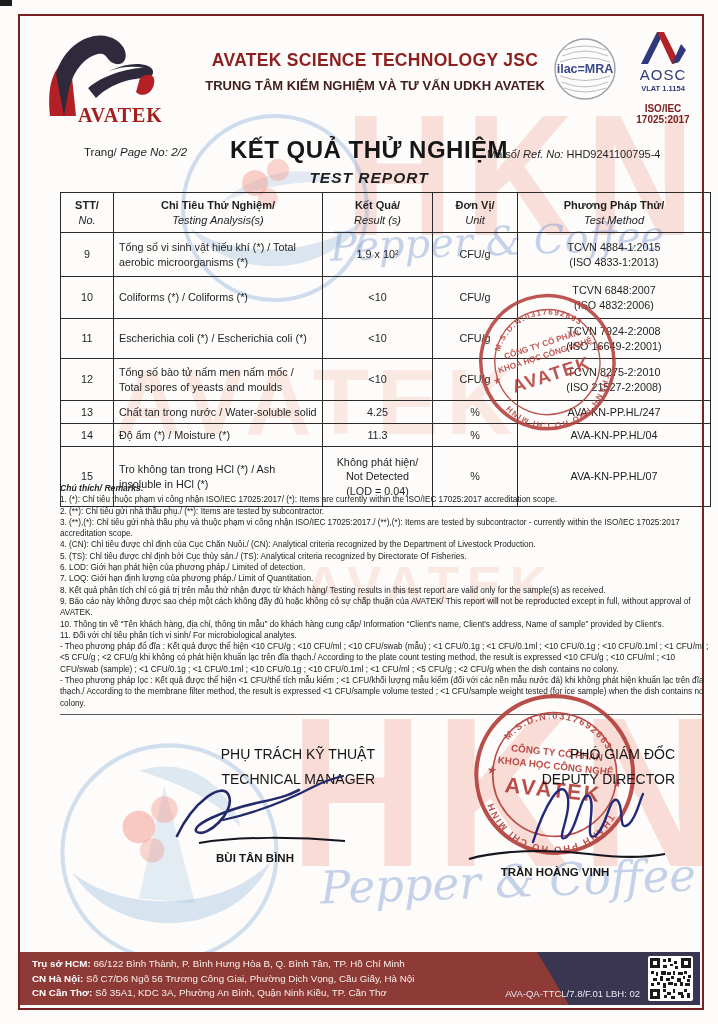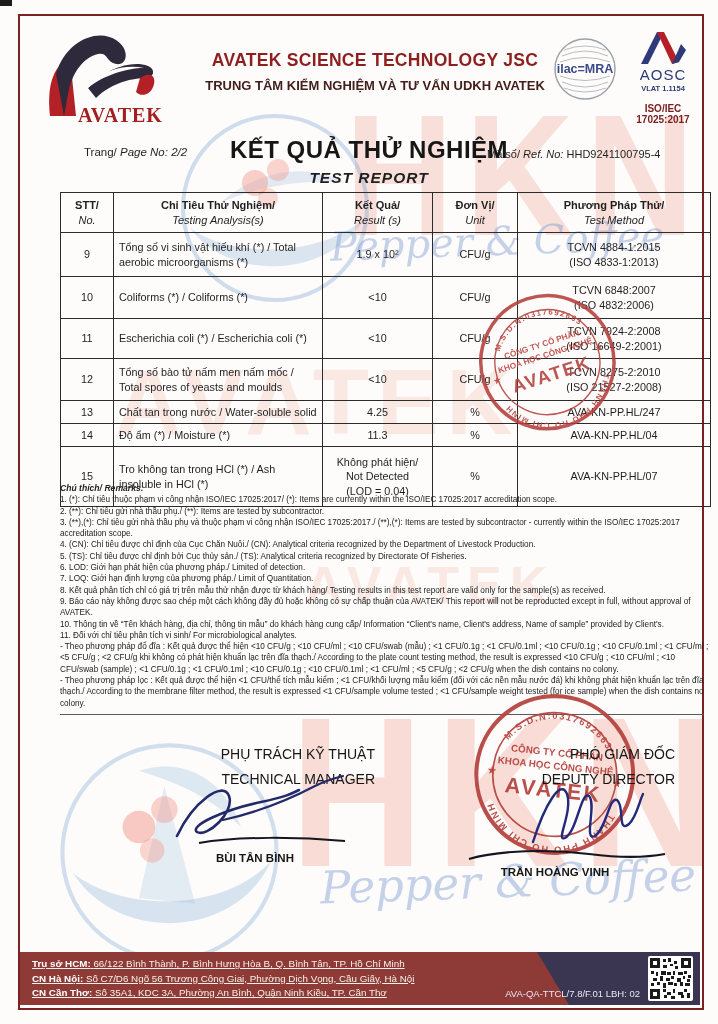--- a/index.html
+++ b/index.html
@@ -54,21 +54,21 @@
   .st-ring-outer { fill:none; stroke:#b5403c; stroke-width:4; }
   .st-ring-inner { fill:none; stroke:#b5403c; stroke-width:1.6; }
   .st-arc { font-size:9px; font-weight:700; letter-spacing:1.5px; fill:#b5403c; }
   .st-line1 { font-size:9.5px; font-weight:700; fill:#b5403c; text-anchor:middle; }
   .st-name { font-size:21px; font-weight:700; letter-spacing:2px; fill:#b5403c; text-anchor:middle; }
   .st-star { font-size:11px; fill:#b5403c; text-anchor:middle; }
 
   
   .footer { position:absolute; left:20px; top:952px; width:680px; height:53px; background:#8e3b38; z-index:2; overflow:hidden; }
   .footer-navy { position:absolute; right:0; top:0; width:215px; height:100%; background:#3a3550; clip-path:polygon(52px 0, 100% 0, 100% 100%, 84px 100%); }
-  .addr { position:absolute; left:12px; top:5px; font-size:9.8px; line-height:14.5px; color:#f7efe8; z-index:1; white-space:nowrap;text-decoration:underline; }
+  .addr { position:absolute; left:12px; top:5px; font-size:9.8px; line-height:14.5px; color:#f7efe8; z-index:1; white-space:nowrap; }
   .addr b { color:#ffffff; }
   .doc-code { position:absolute; right:60px; bottom:6px; font-size:9.5px; color:#eae6f2; z-index:2;margin-left:17px; }
   .qr { position:absolute; right:7px; top:4px; width:45px; height:45px; background:#fff; border-radius:2px; padding:2px; box-sizing:border-box; z-index:2; }
 </style>
 </head>
 <body>
 
 <div class="page">
 
   <div class="wm wm-hkn" style="left:345px; top:100px; font-size:150px;">HKN</div>

